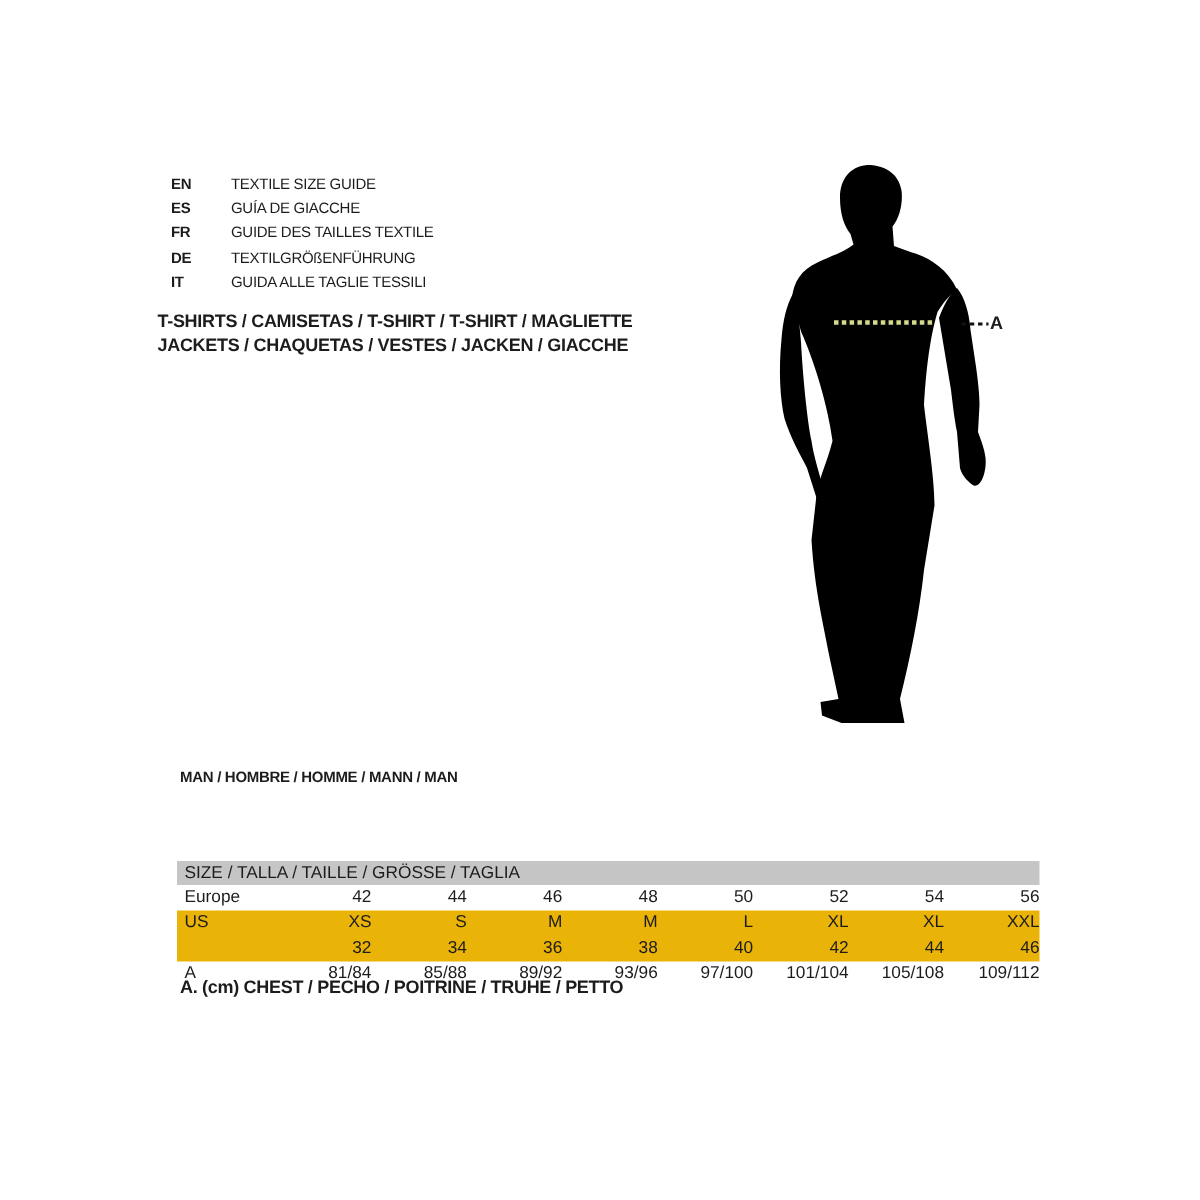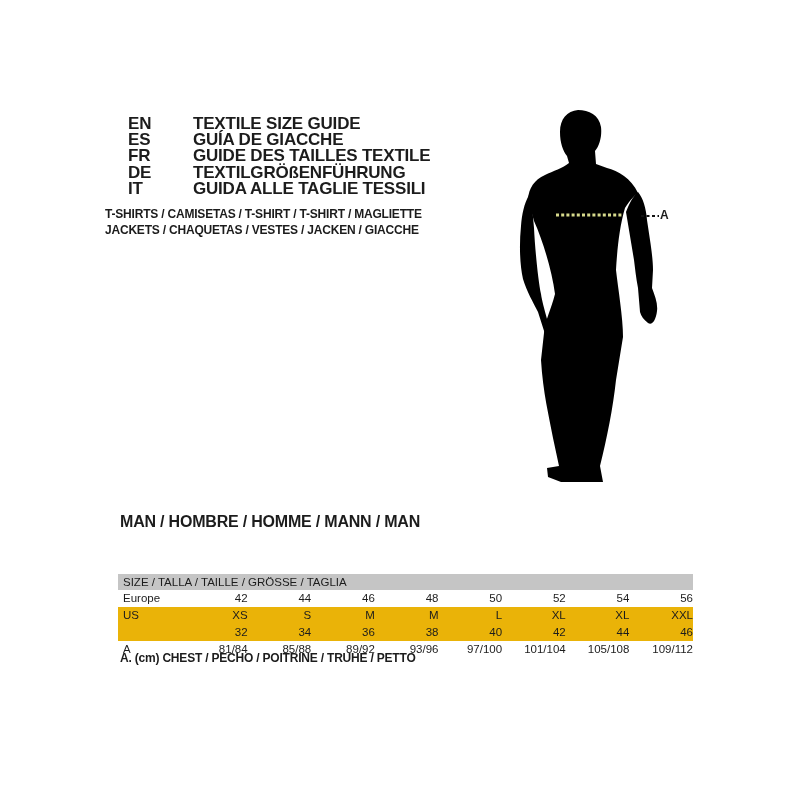--- a/index.html
+++ b/index.html
@@ -5,34 +5,34 @@
   html,body{margin:0;padding:0;}
   body{
     width:800px;height:800px;background:#ffffff;position:relative;
     font-family:"Liberation Sans","DejaVu Sans",sans-serif;
     color:#1c1c1c;overflow:hidden;
   }
   .abs{position:absolute;}
   .bold{font-weight:bold;letter-spacing:-0.2px;}
 
   
-  .lang-list{left:128px;top:116px;font-size:17px;line-height:16.2px;}
+  .lang-list{left:114px;top:116px;font-size:10px;line-height:16.2px;}
   .lang-row{display:flex;}
   .lang-code{width:40px;font-weight:bold;letter-spacing:-0.2px;}
-  .lang-label{font-weight:bold;letter-spacing:-0.2px;margin-left:25px;}
+  .lang-label{font-weight:normal;letter-spacing:-0.2px;}
 
   
   .categories{left:105px;top:206px;font-size:12px;line-height:16px;}
 
   
   .figure-svg{left:503px;top:108px;width:160px;height:380px;}
   .measure-label{left:660px;top:208px;font-size:12px;font-weight:bold;}
 
   
-  .section-title{left:120px;top:513px;font-size:16px;}
+  .section-title{left:120px;top:513px;font-size:10px;}
 
   
   .size-table{left:118px;top:574px;width:575px;font-size:11.5px;}
   .table-header{
     background:#c5c5c5;height:16px;line-height:16px;
     padding-left:5px;color:#1c1c1c;
   }
   .t-row{
     display:grid;grid-template-columns:66px repeat(8,1fr);
     height:17px;line-height:17px;align-items:center;

